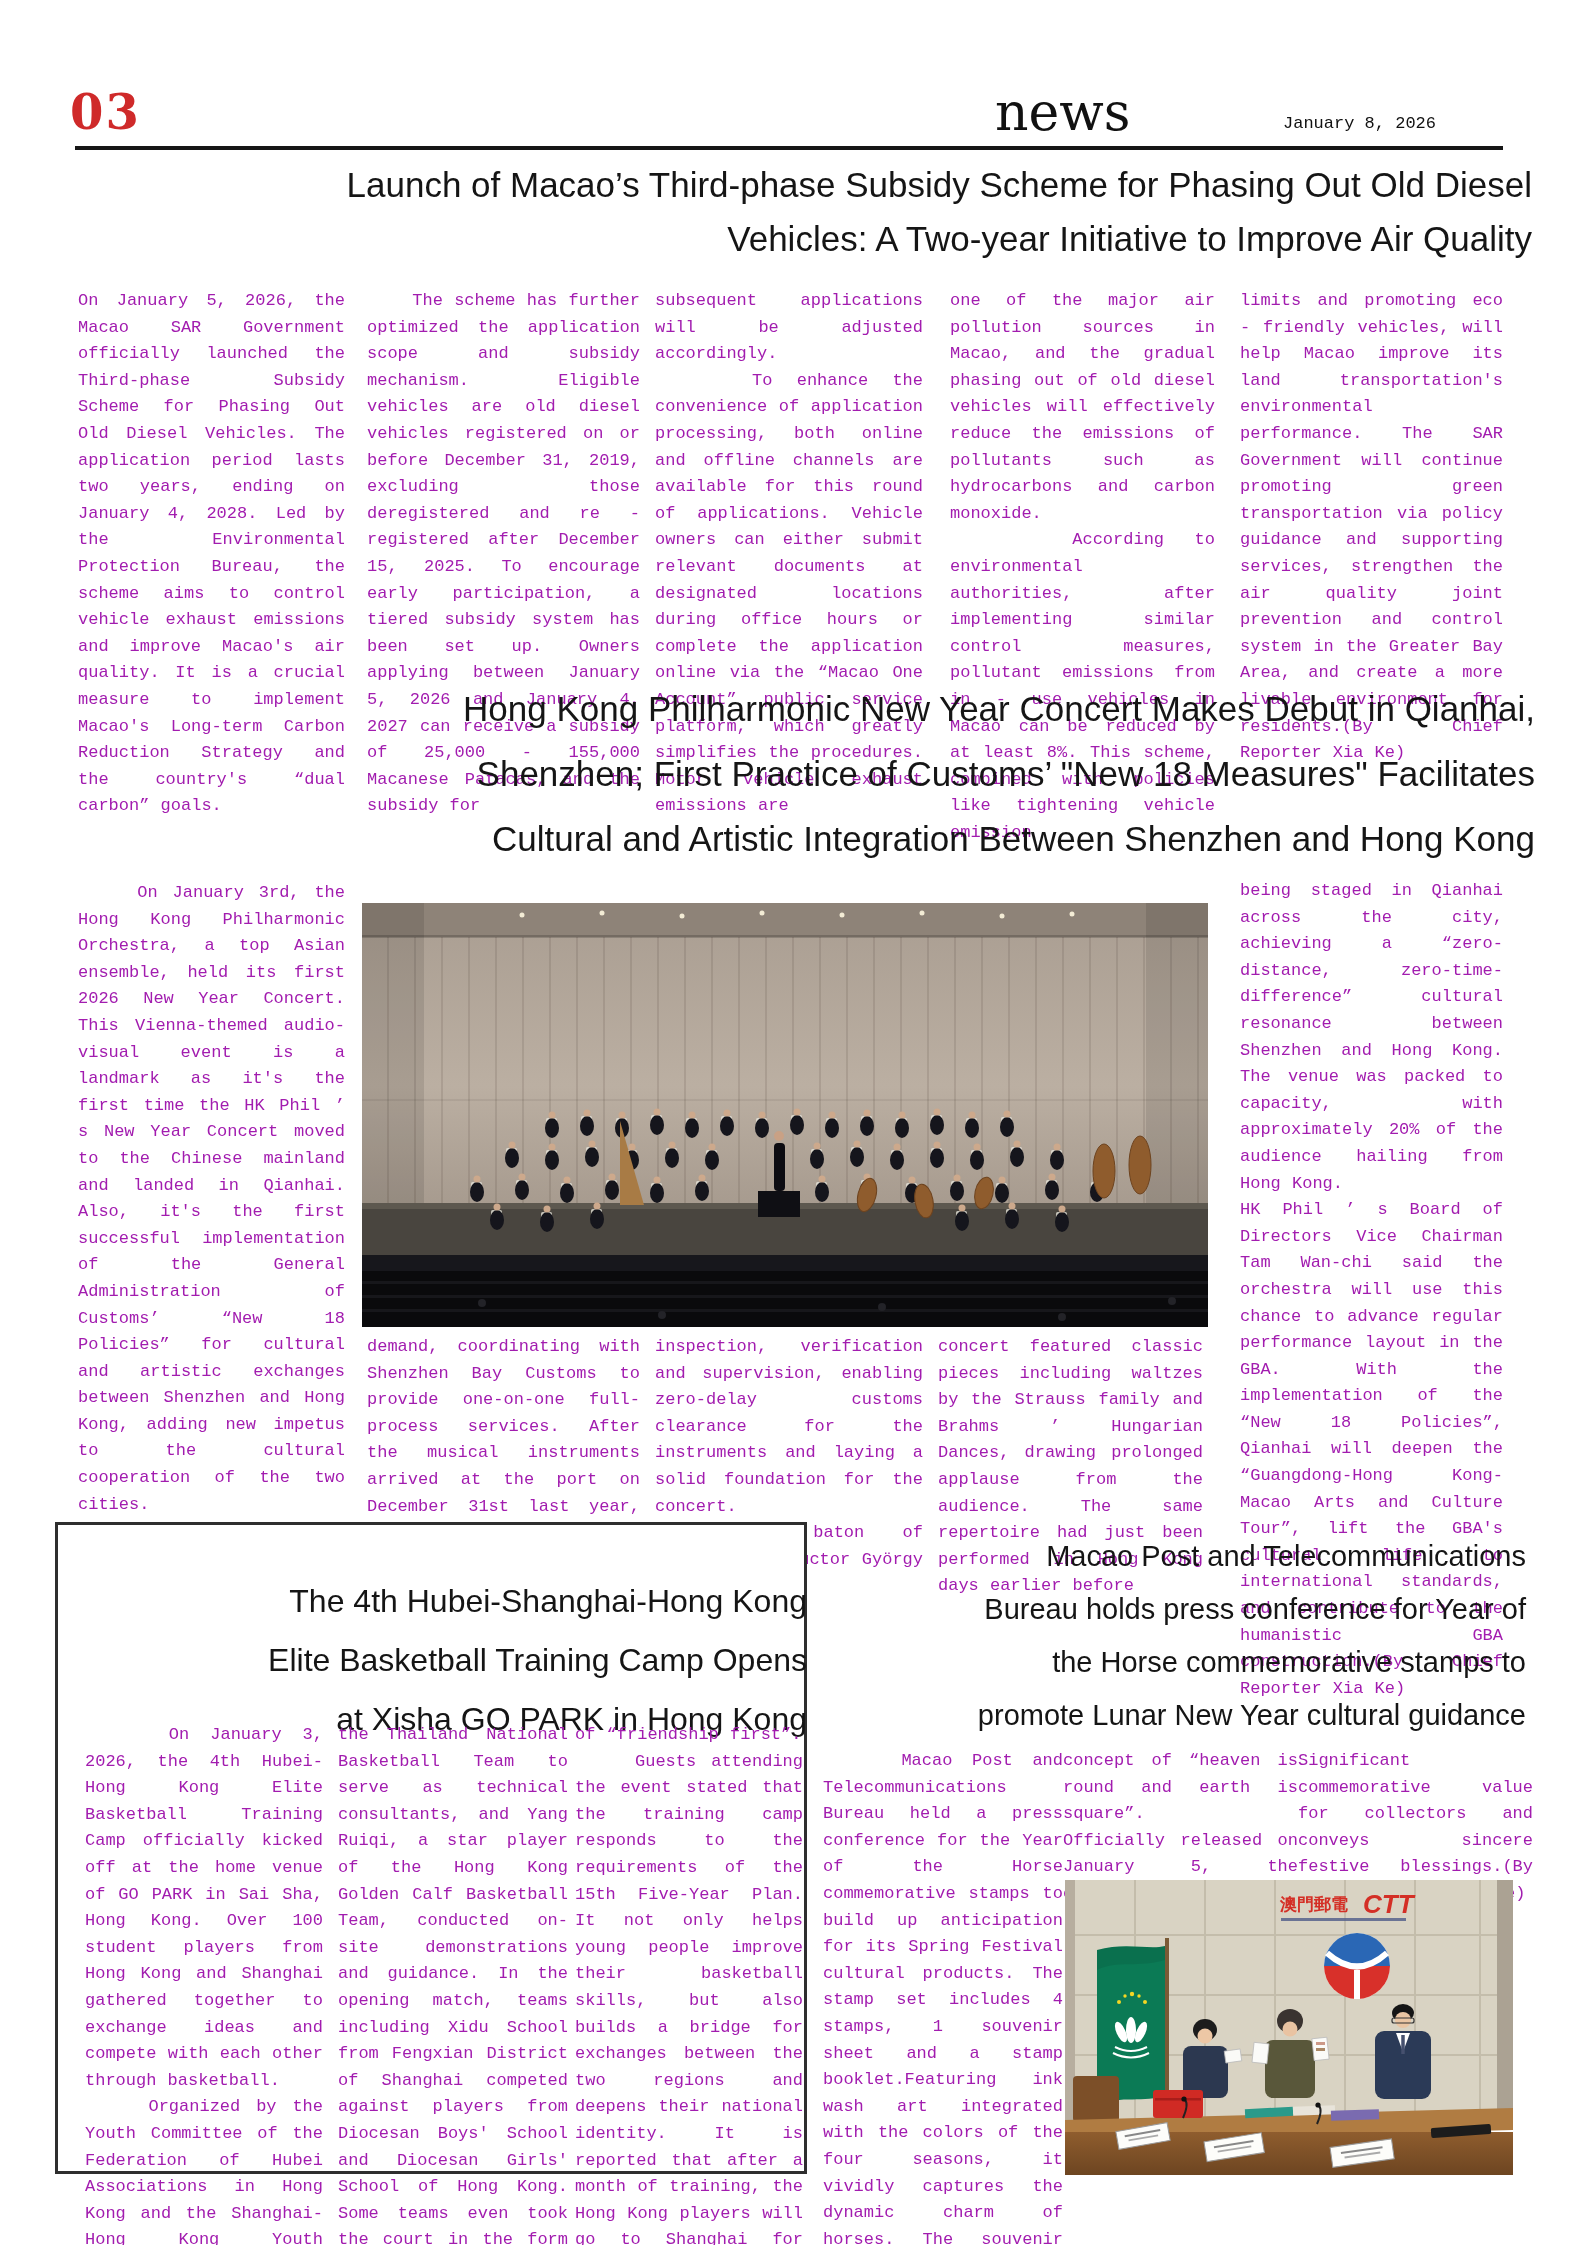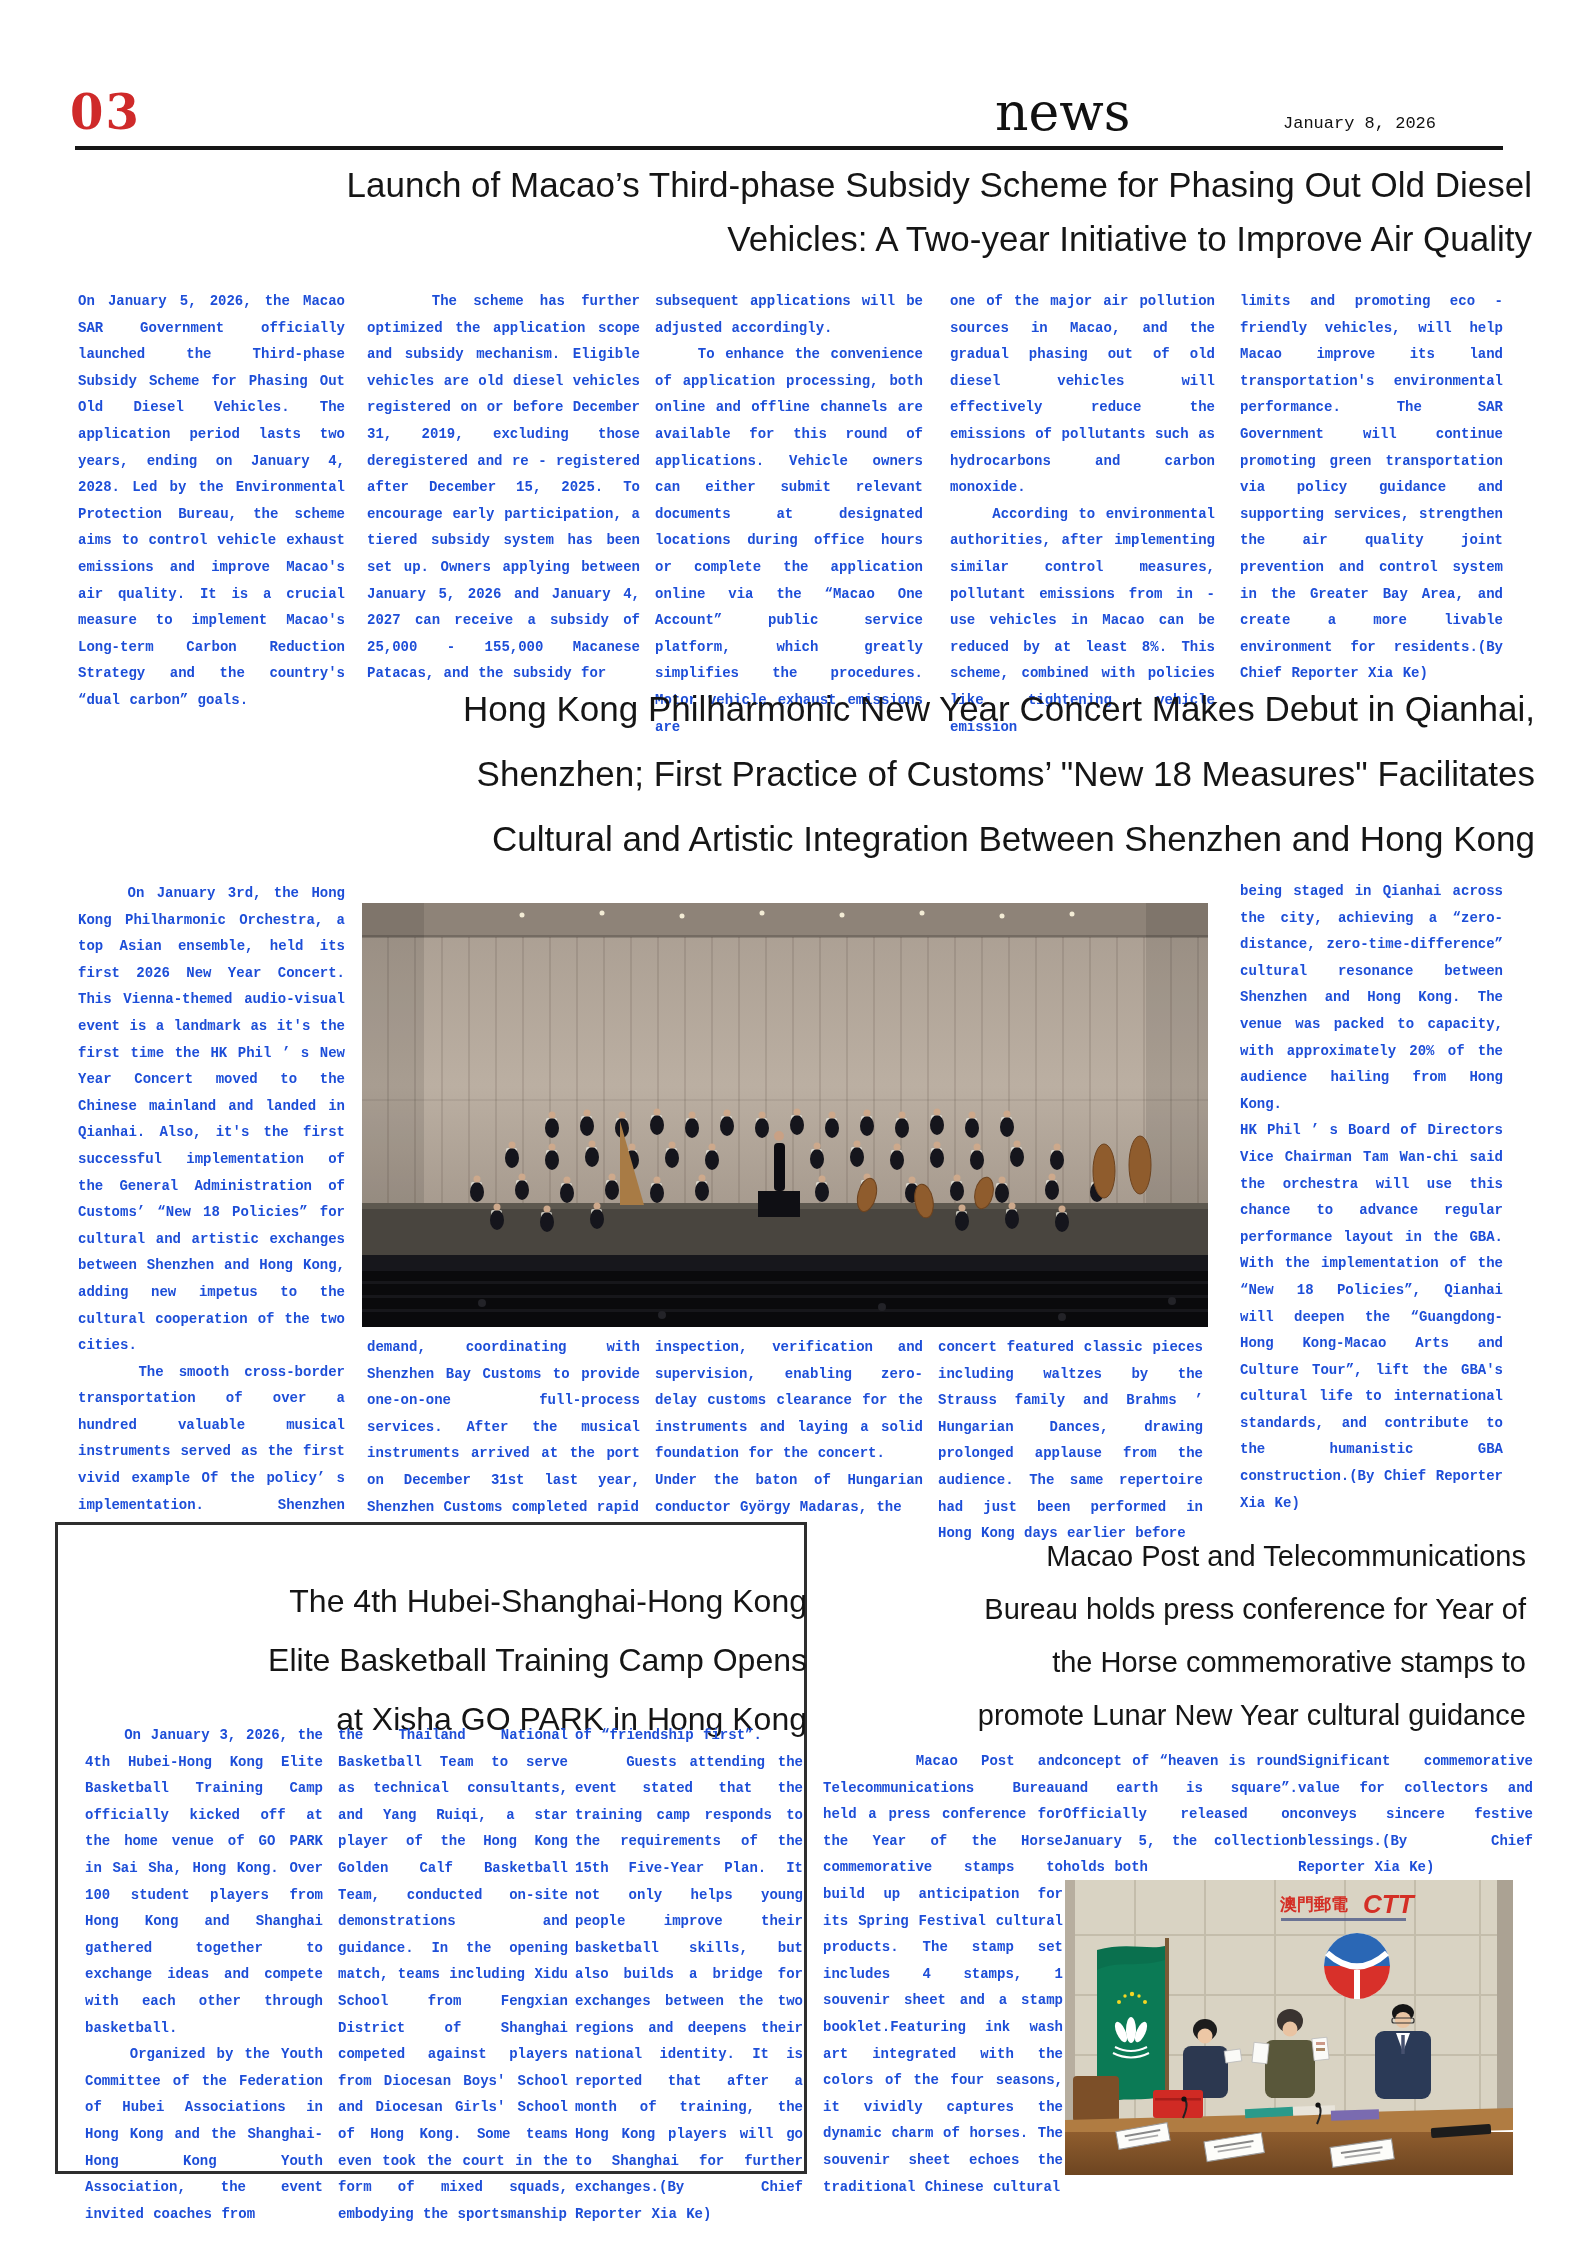--- a/index.html
+++ b/index.html
@@ -12,22 +12,22 @@
   #masthead{left:995px;top:82px;font-family:"DejaVu Serif",serif;font-size:52px;color:#111;}
   #dateline{left:1283px;top:114px;font-family:"Liberation Mono",monospace;font-size:17px;color:#111;}
   #headrule{left:75px;top:146px;width:1428px;height:4px;background:#161616;}
   
   .hl{ text-align:right;font-weight:400;color:#151515;}
   #a1-hl{left:60px;top:158px;width:1472px;font-size:35px;line-height:54px;}
   #a2-hl{left:60px;top:676px;width:1475px;font-size:35px;line-height:65px;}
   #a3-hl{left:62px;top:1572px;width:745px;font-size:32px;line-height:59px;}
   #a4-hl{left:820px;top:1530px;width:706px;font-size:29px;line-height:53px;}
   
-  .col{font-family:"Liberation Mono",monospace;font-size:14px;line-height:26.6px;
-       color:#1d4ed8;text-align:justify;white-space:pre-wrap;word-spacing:1px;font-weight:bold;}
+  .col{font-family:"Liberation Mono",monospace;font-size:17px;line-height:26.6px;
+       color:#a21caf;text-align:justify;white-space:pre-wrap;word-spacing:1px;}
   
   #a3-box{left:55px;top:1522px;width:752px;height:652px;border:3px solid #2e2e2e;box-sizing:border-box;background:#fff;}
   .photo{display:block;}
 </style>
 </head>
 <body>
 
 <div id="page">
 
   <div class="abs" id="pagenum">03</div>

